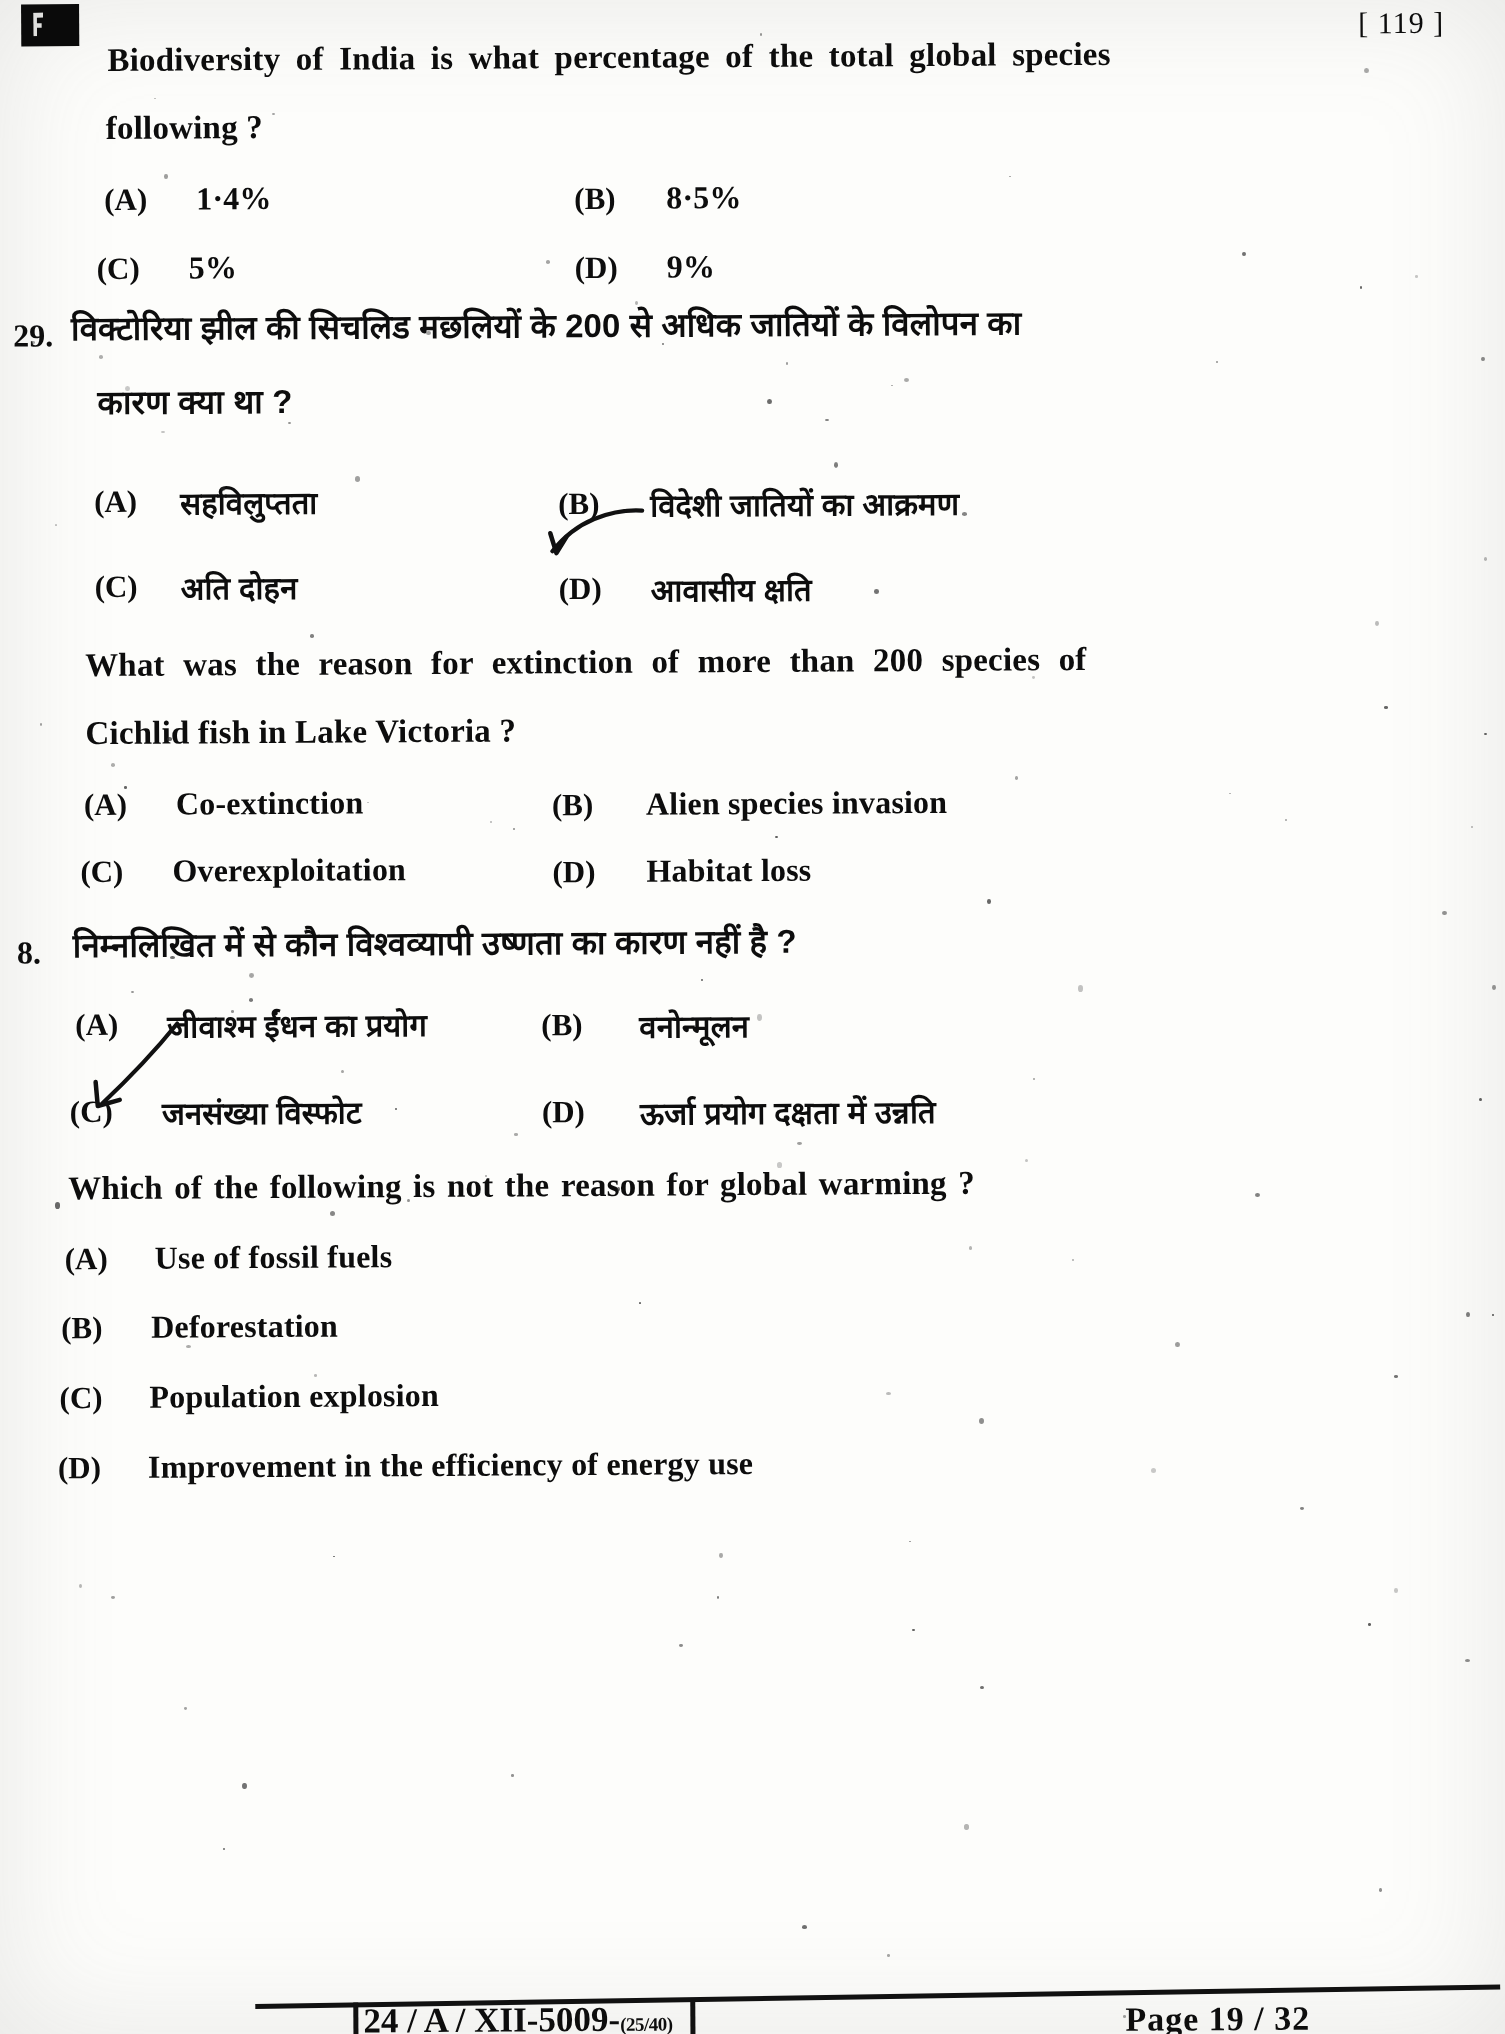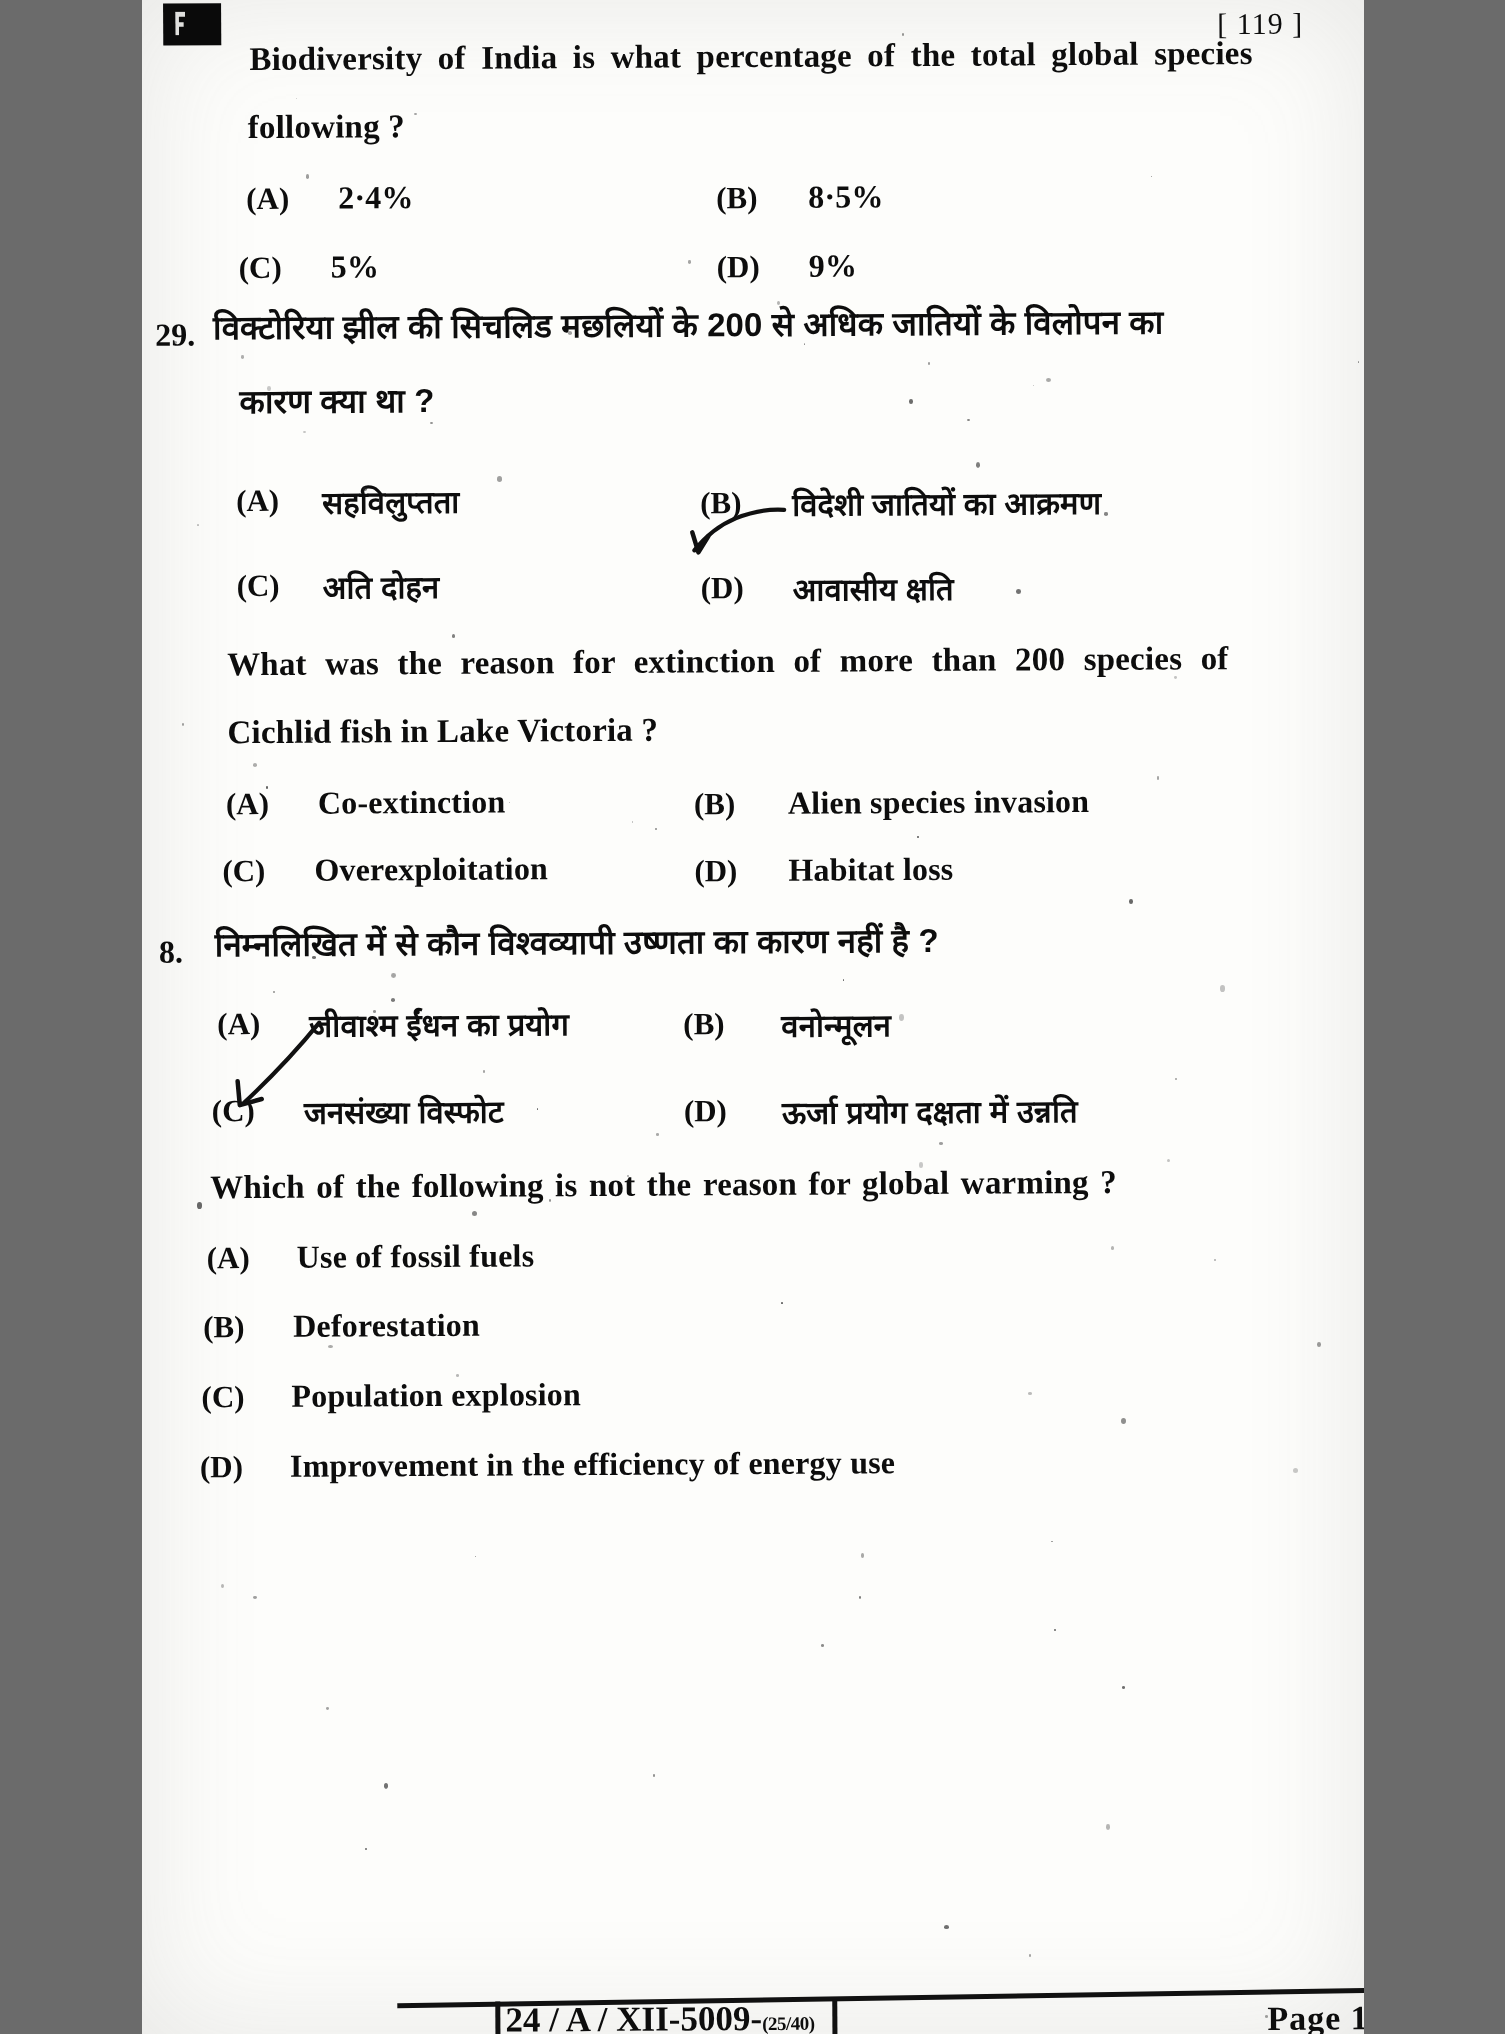--- a/index.html
+++ b/index.html
@@ -2,30 +2,29 @@
 <html><head>
 <meta charset="utf-8">
 <style>
   html, body {
     margin: 0;
     padding: 0;
     background: #6b6b6b;
   }
   #page {
     position: relative;
-    width: 1206px;
+    width: 1505px;
     height: 2034px;
     margin: 0 auto;
     background: #fdfdfb;
     overflow: hidden;
     font-family: "Liberation Serif", "DejaVu Serif", serif;
     color: #0d0d0d;
     
     box-shadow: inset 0 0 120px rgba(120,120,120,0.16);
-    padding-left: 16px;
   }
   
   #speckles {
     position: absolute;
     inset: 0;
     pointer-events: none;
     z-index: 5;
   }
   .spk {
     position: absolute;
@@ -172,21 +171,21 @@
   <div id="content">
 
     <div class="corner-mark"></div>
 
     <div class="pagecode">[ 119 ]</div>
 
     <div class="qline en just1" style="left:112px; top:40px;">Biodiversity of India is what percentage of the total global species</div>
     <div class="qline en" style="left:110px; top:108px;">following ?</div>
 
     <div class="optlab" style="left:108px; top:178px;">(A)</div>
-    <div class="opttxt en" style="left:200px; top:177px;">2·4%</div>
+    <div class="opttxt en" style="left:200px; top:177px;">1·4%</div>
 
     <div class="optlab" style="left:578px; top:180px;">(B)</div>
     <div class="opttxt en" style="left:670px; top:179px;">8·5%</div>
 
     <div class="optlab" style="left:100px; top:247px;">(C)</div>
     <div class="opttxt en" style="left:192px; top:246px;">5%</div>
 
     <div class="optlab" style="left:578px; top:249px;">(D)</div>
     <div class="opttxt en" style="left:670px; top:248px;">9%</div>
 

